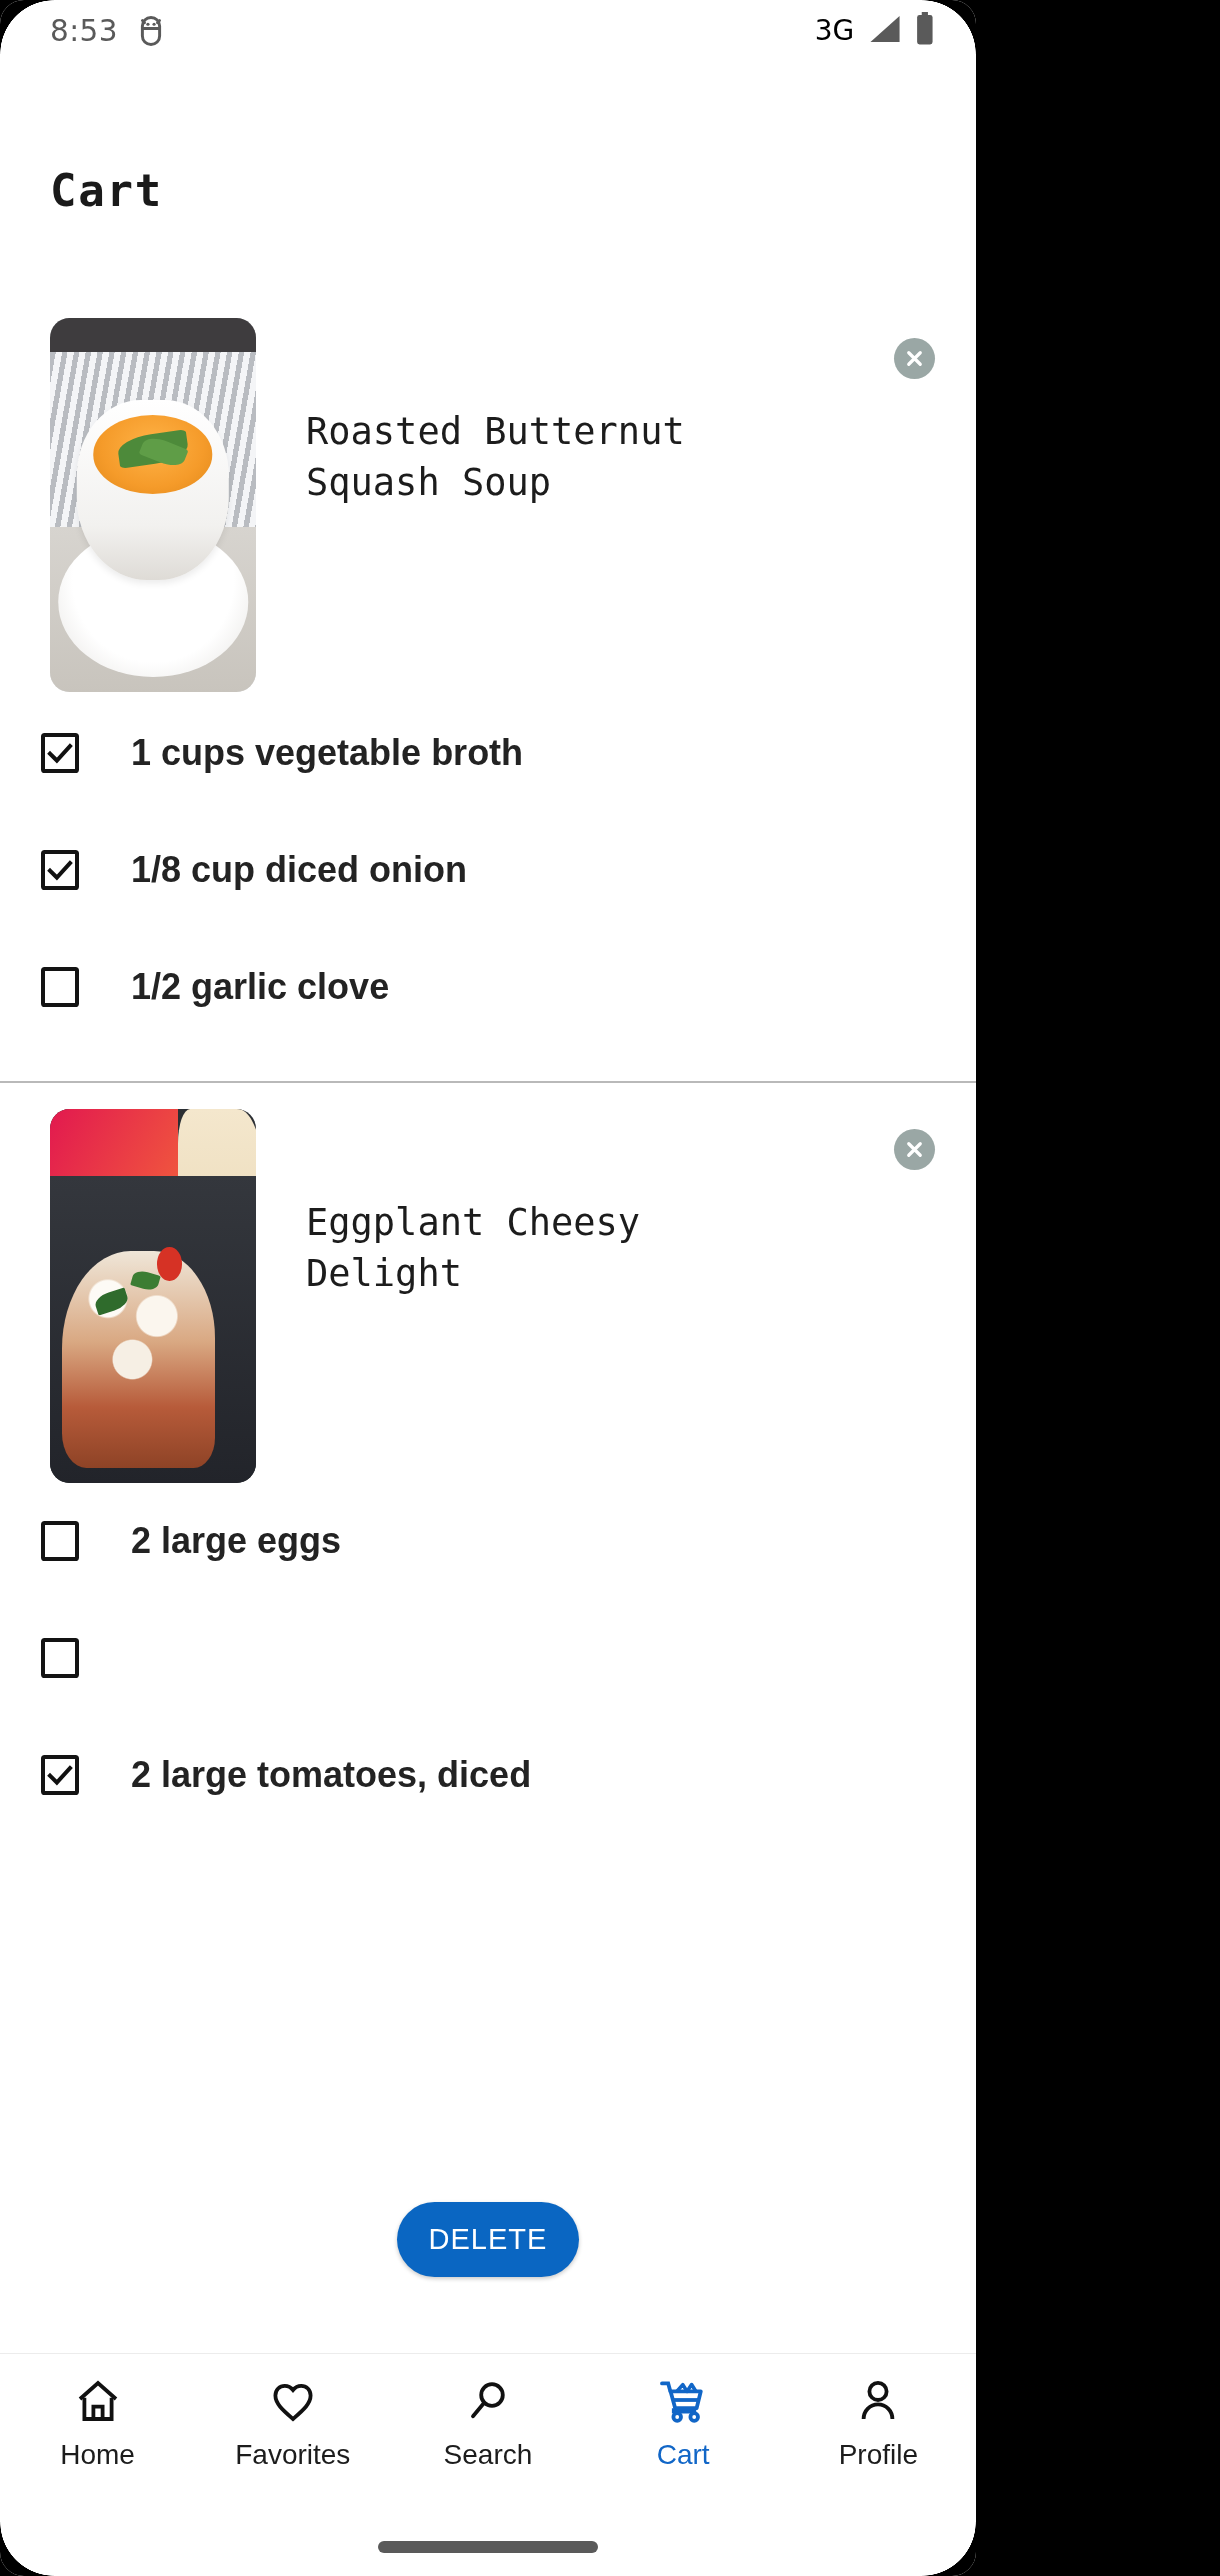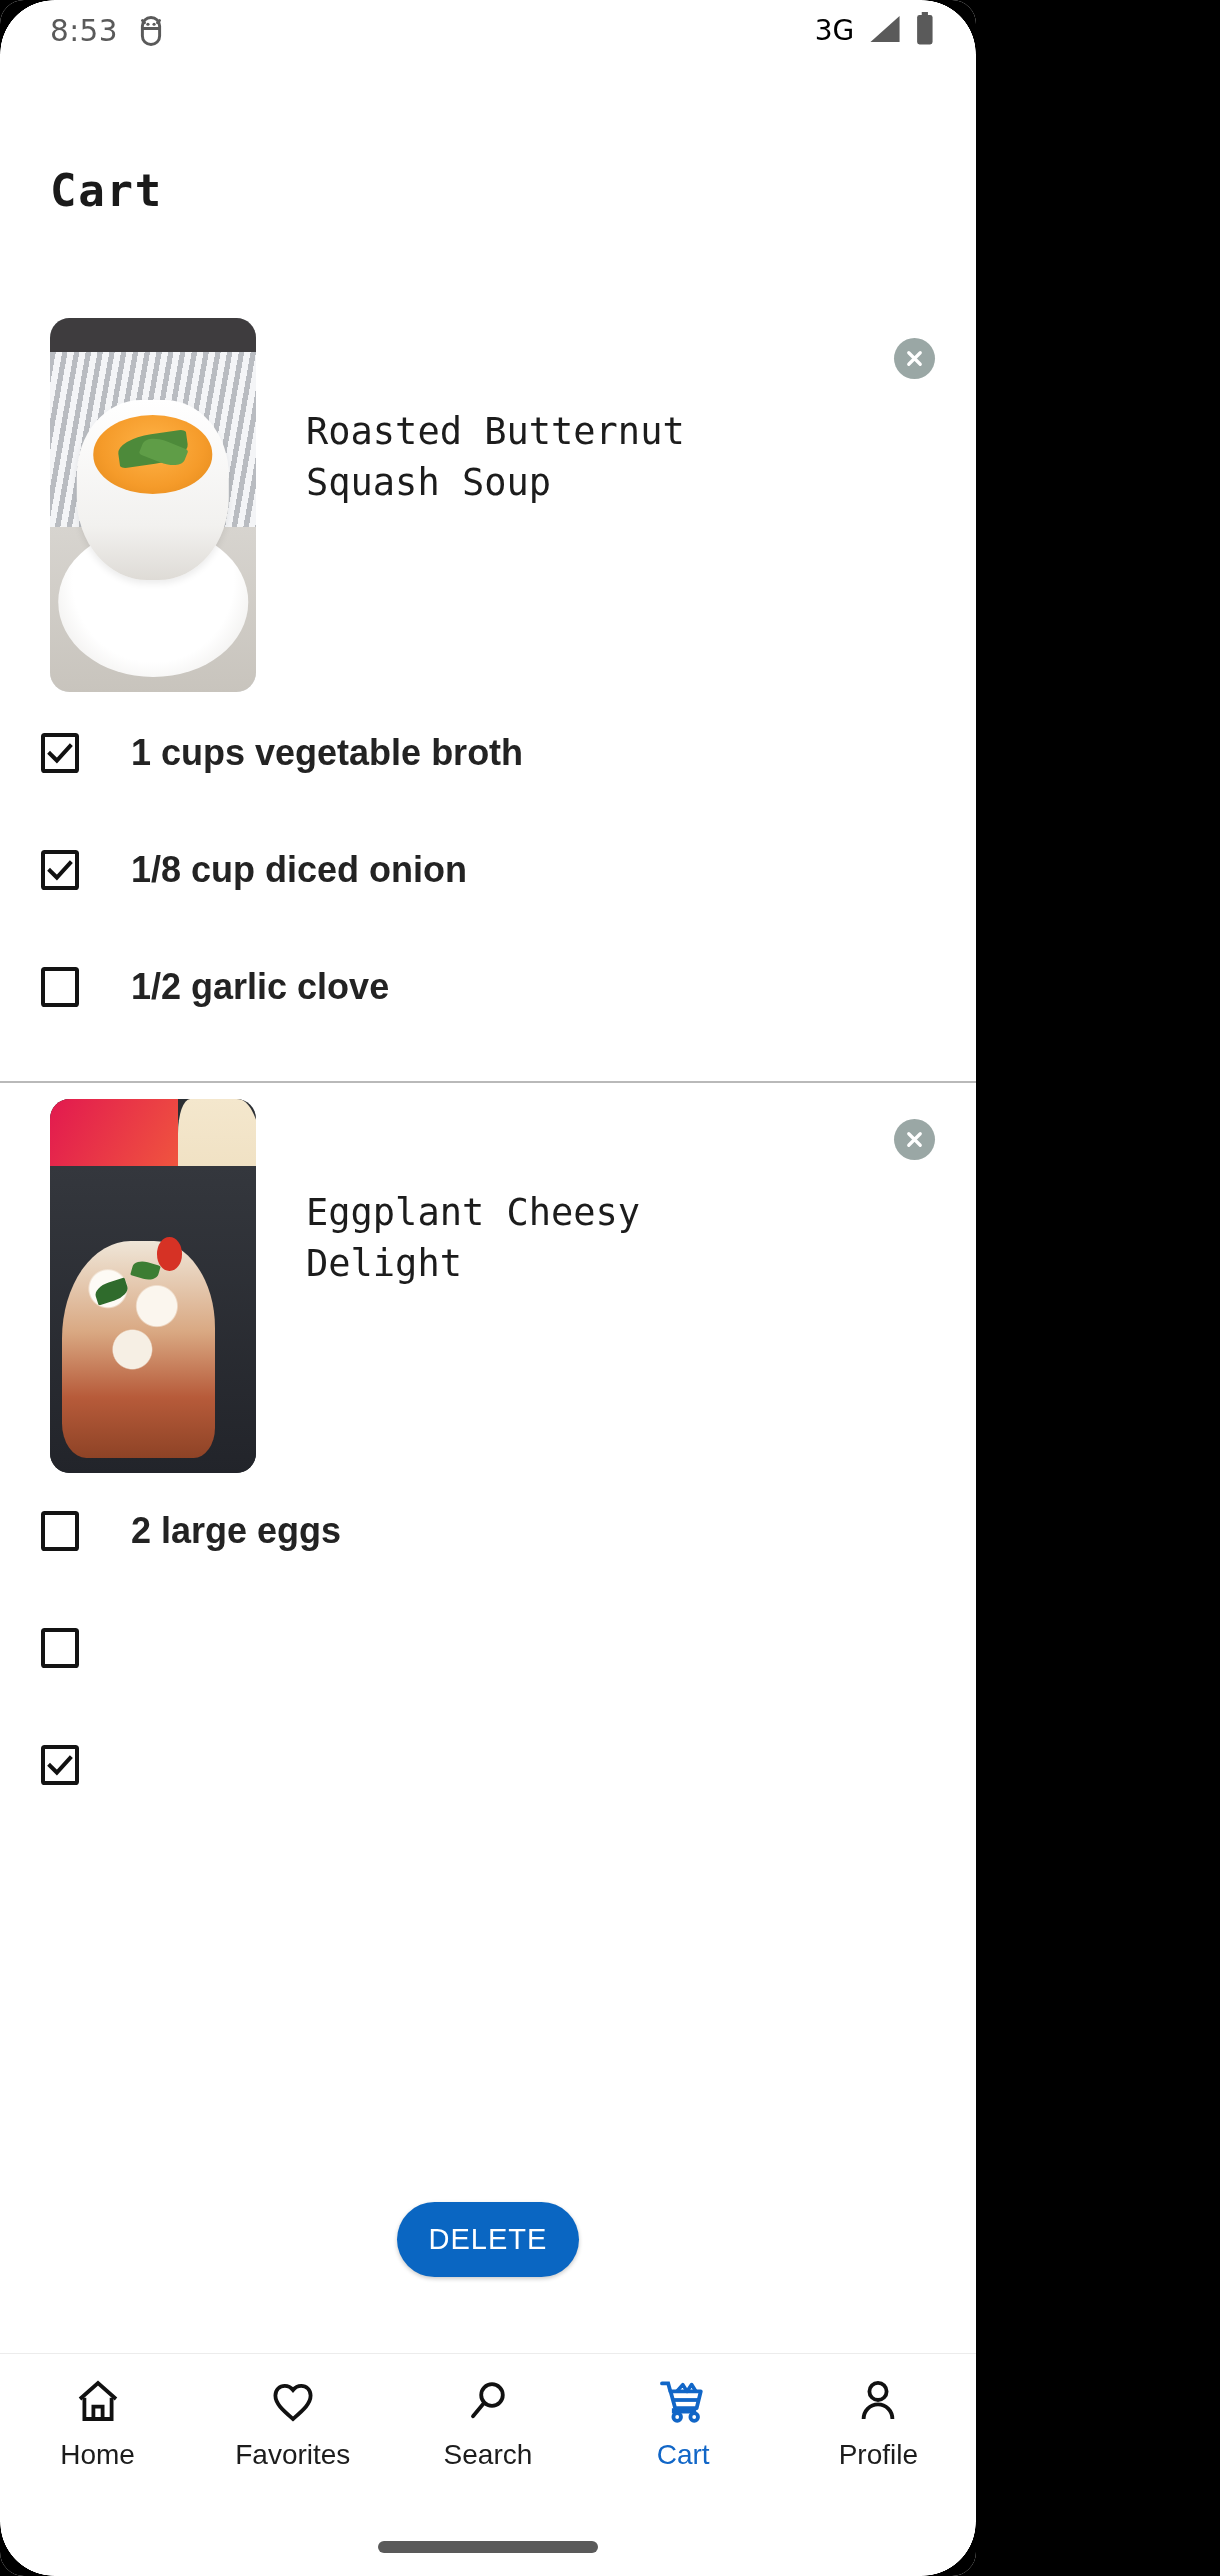--- a/index.html
+++ b/index.html
@@ -290,21 +290,21 @@
         <div class="ing-row">
           <span class="cbox"></span>
           <span class="ing-label">1/2 garlic clove</span>
         </div>
 
       </div>
       <div class="group-divider"></div>
     </section>
 
     <section class="recipe-group">
-      <div class="recipe-head" style="padding-top:16px;">
+      <div class="recipe-head" style="padding-top:16px;margin-top:10px;">
         <div class="recipe-thumb">
           <div class="egg-art">
             <div class="egg-pink"></div>
             <div class="egg-bread"></div>
             <div class="egg-plate"></div>
             <div class="egg-stack"></div>
             <div class="egg-tom"></div>
             <div class="egg-basil1"></div>
             <div class="egg-basil2"></div>
           </div>
@@ -327,20 +327,21 @@
         <div class="ing-row">
           <span class="cbox"></span>
         </div>
 
         <div class="ing-row">
           <span class="cbox">
             <svg viewBox="0 0 24 24">
               <path d="M4 12.5l5.5 5.5L20 6.5" fill="none" stroke="#111" stroke-width="3.2" stroke-linecap="square"></path>
             </svg>
           </span>
+          <span class="ing-label">2 large tomatoes, diced</span>
         </div>
 
       </div>
     </section>
 
   </div>
 
   <div id="delete-wrap">
     <button id="delete-button">DELETE</button>
   </div>

